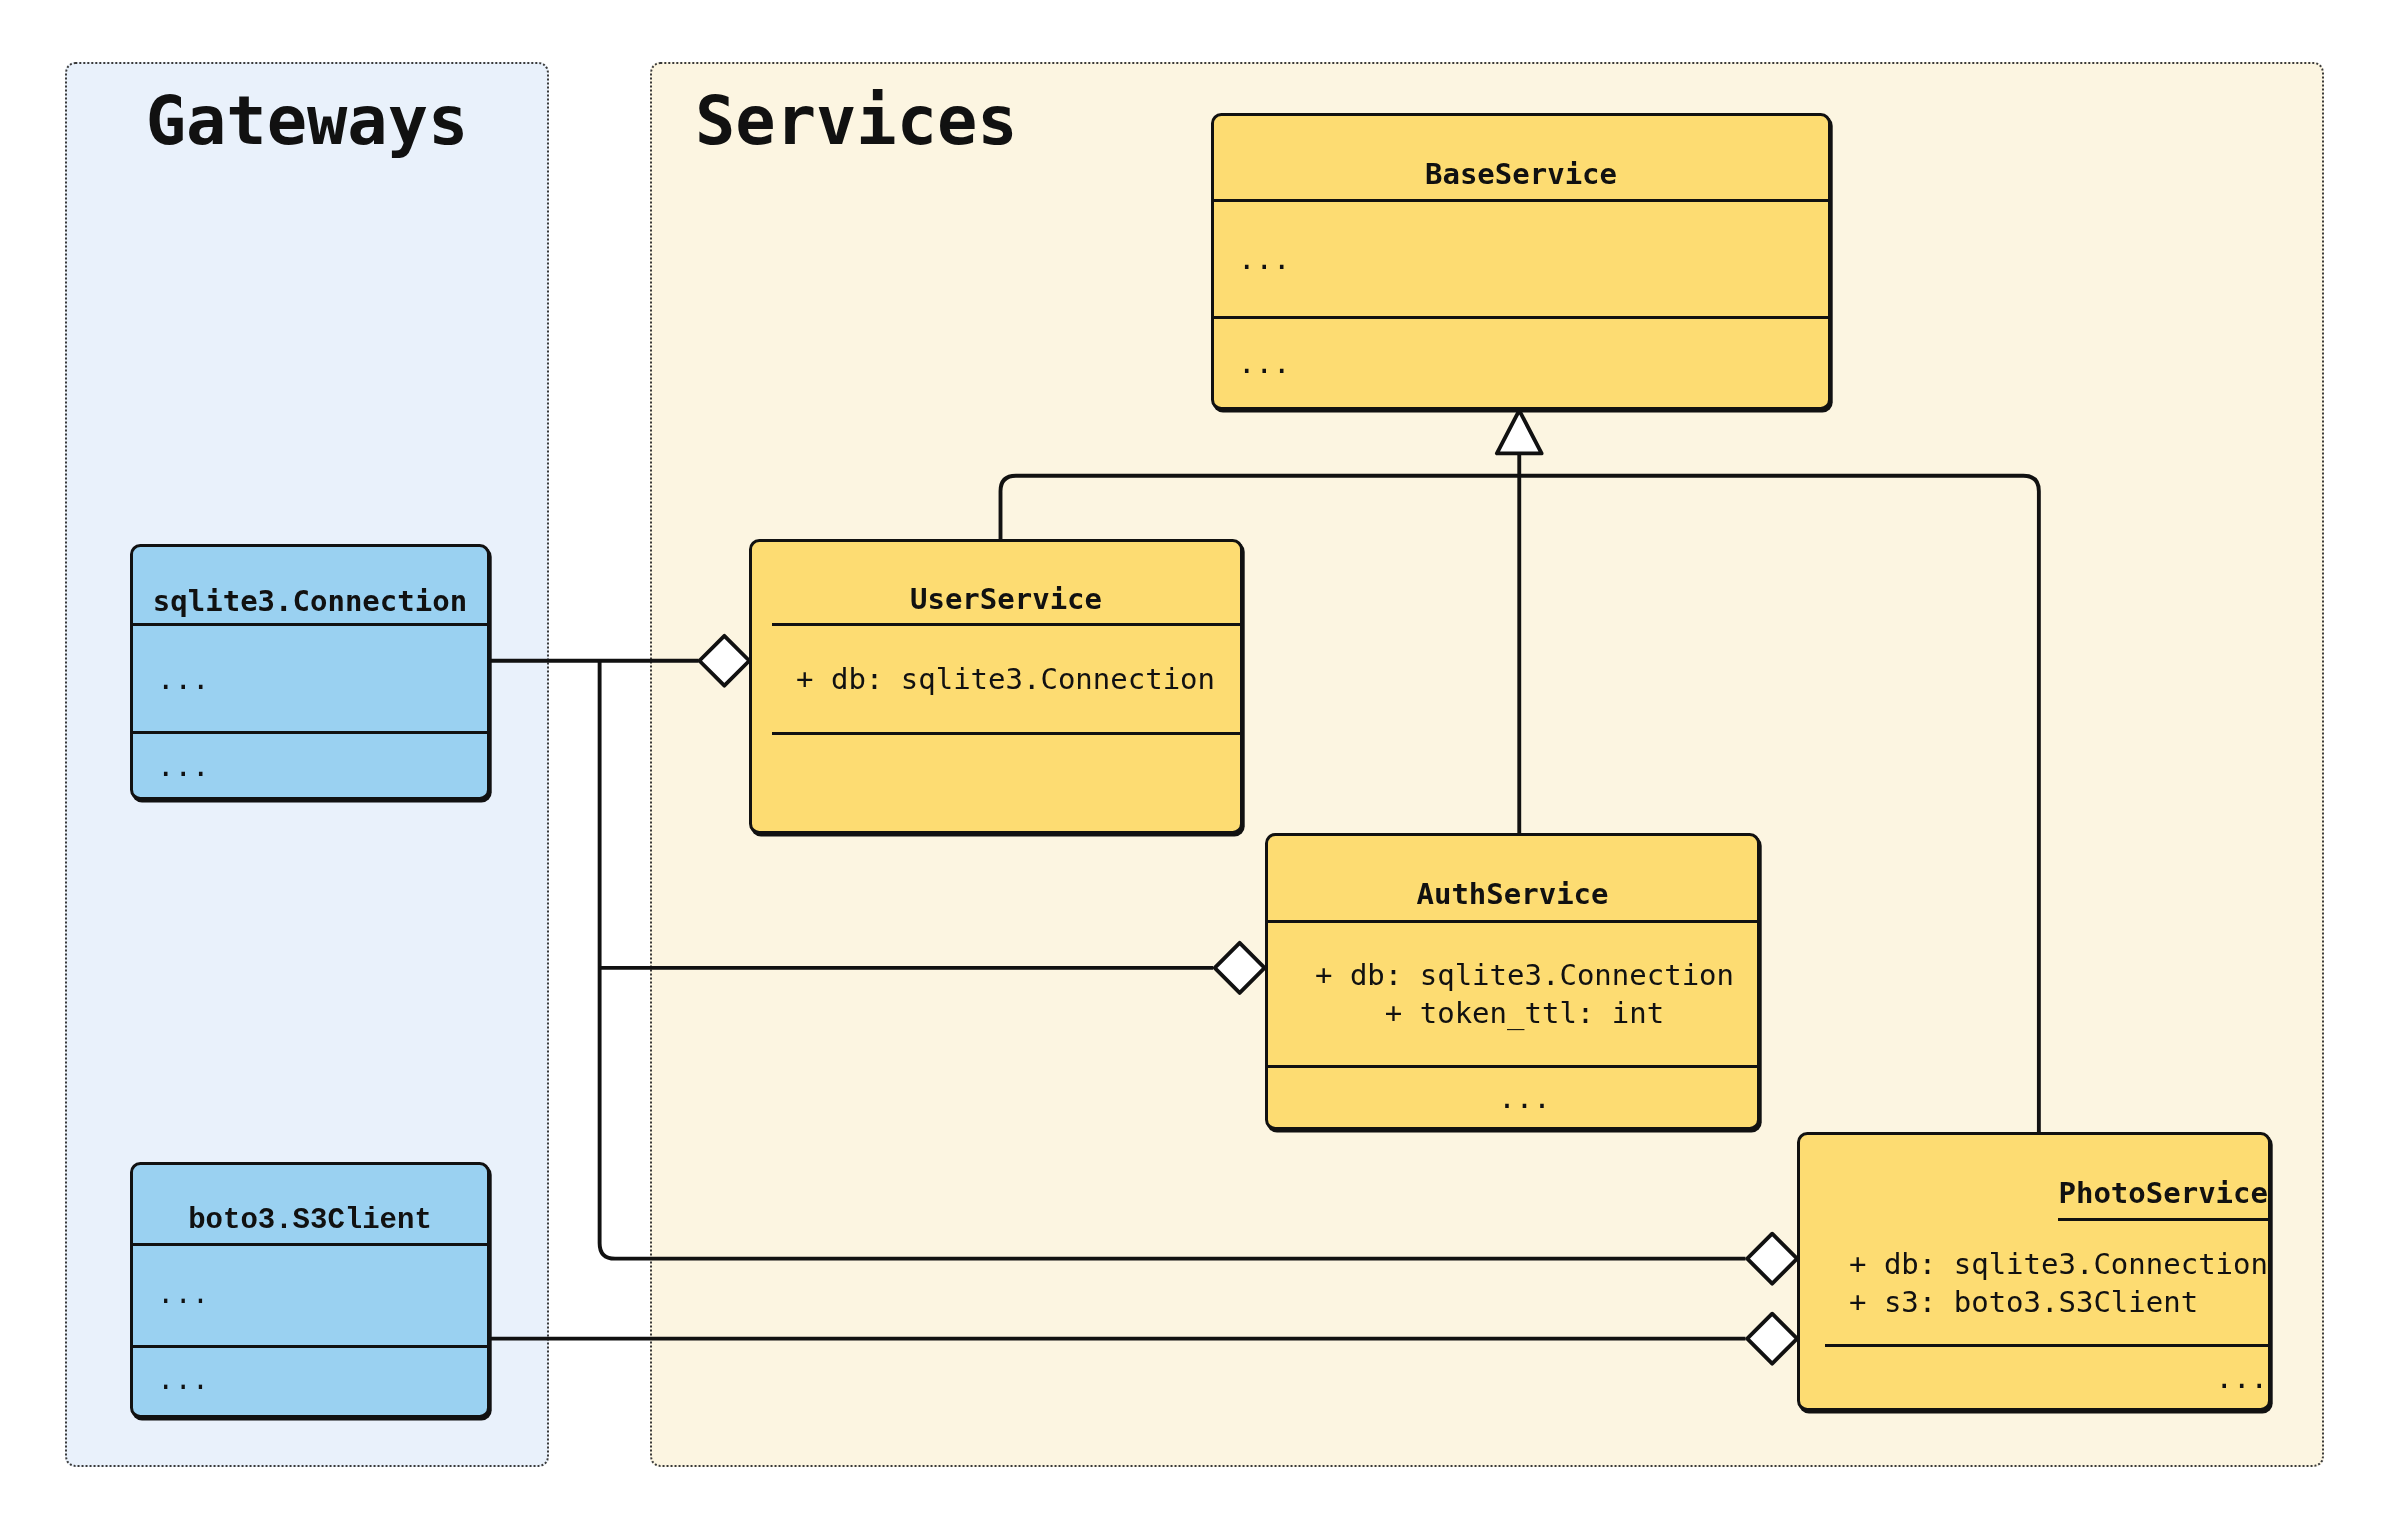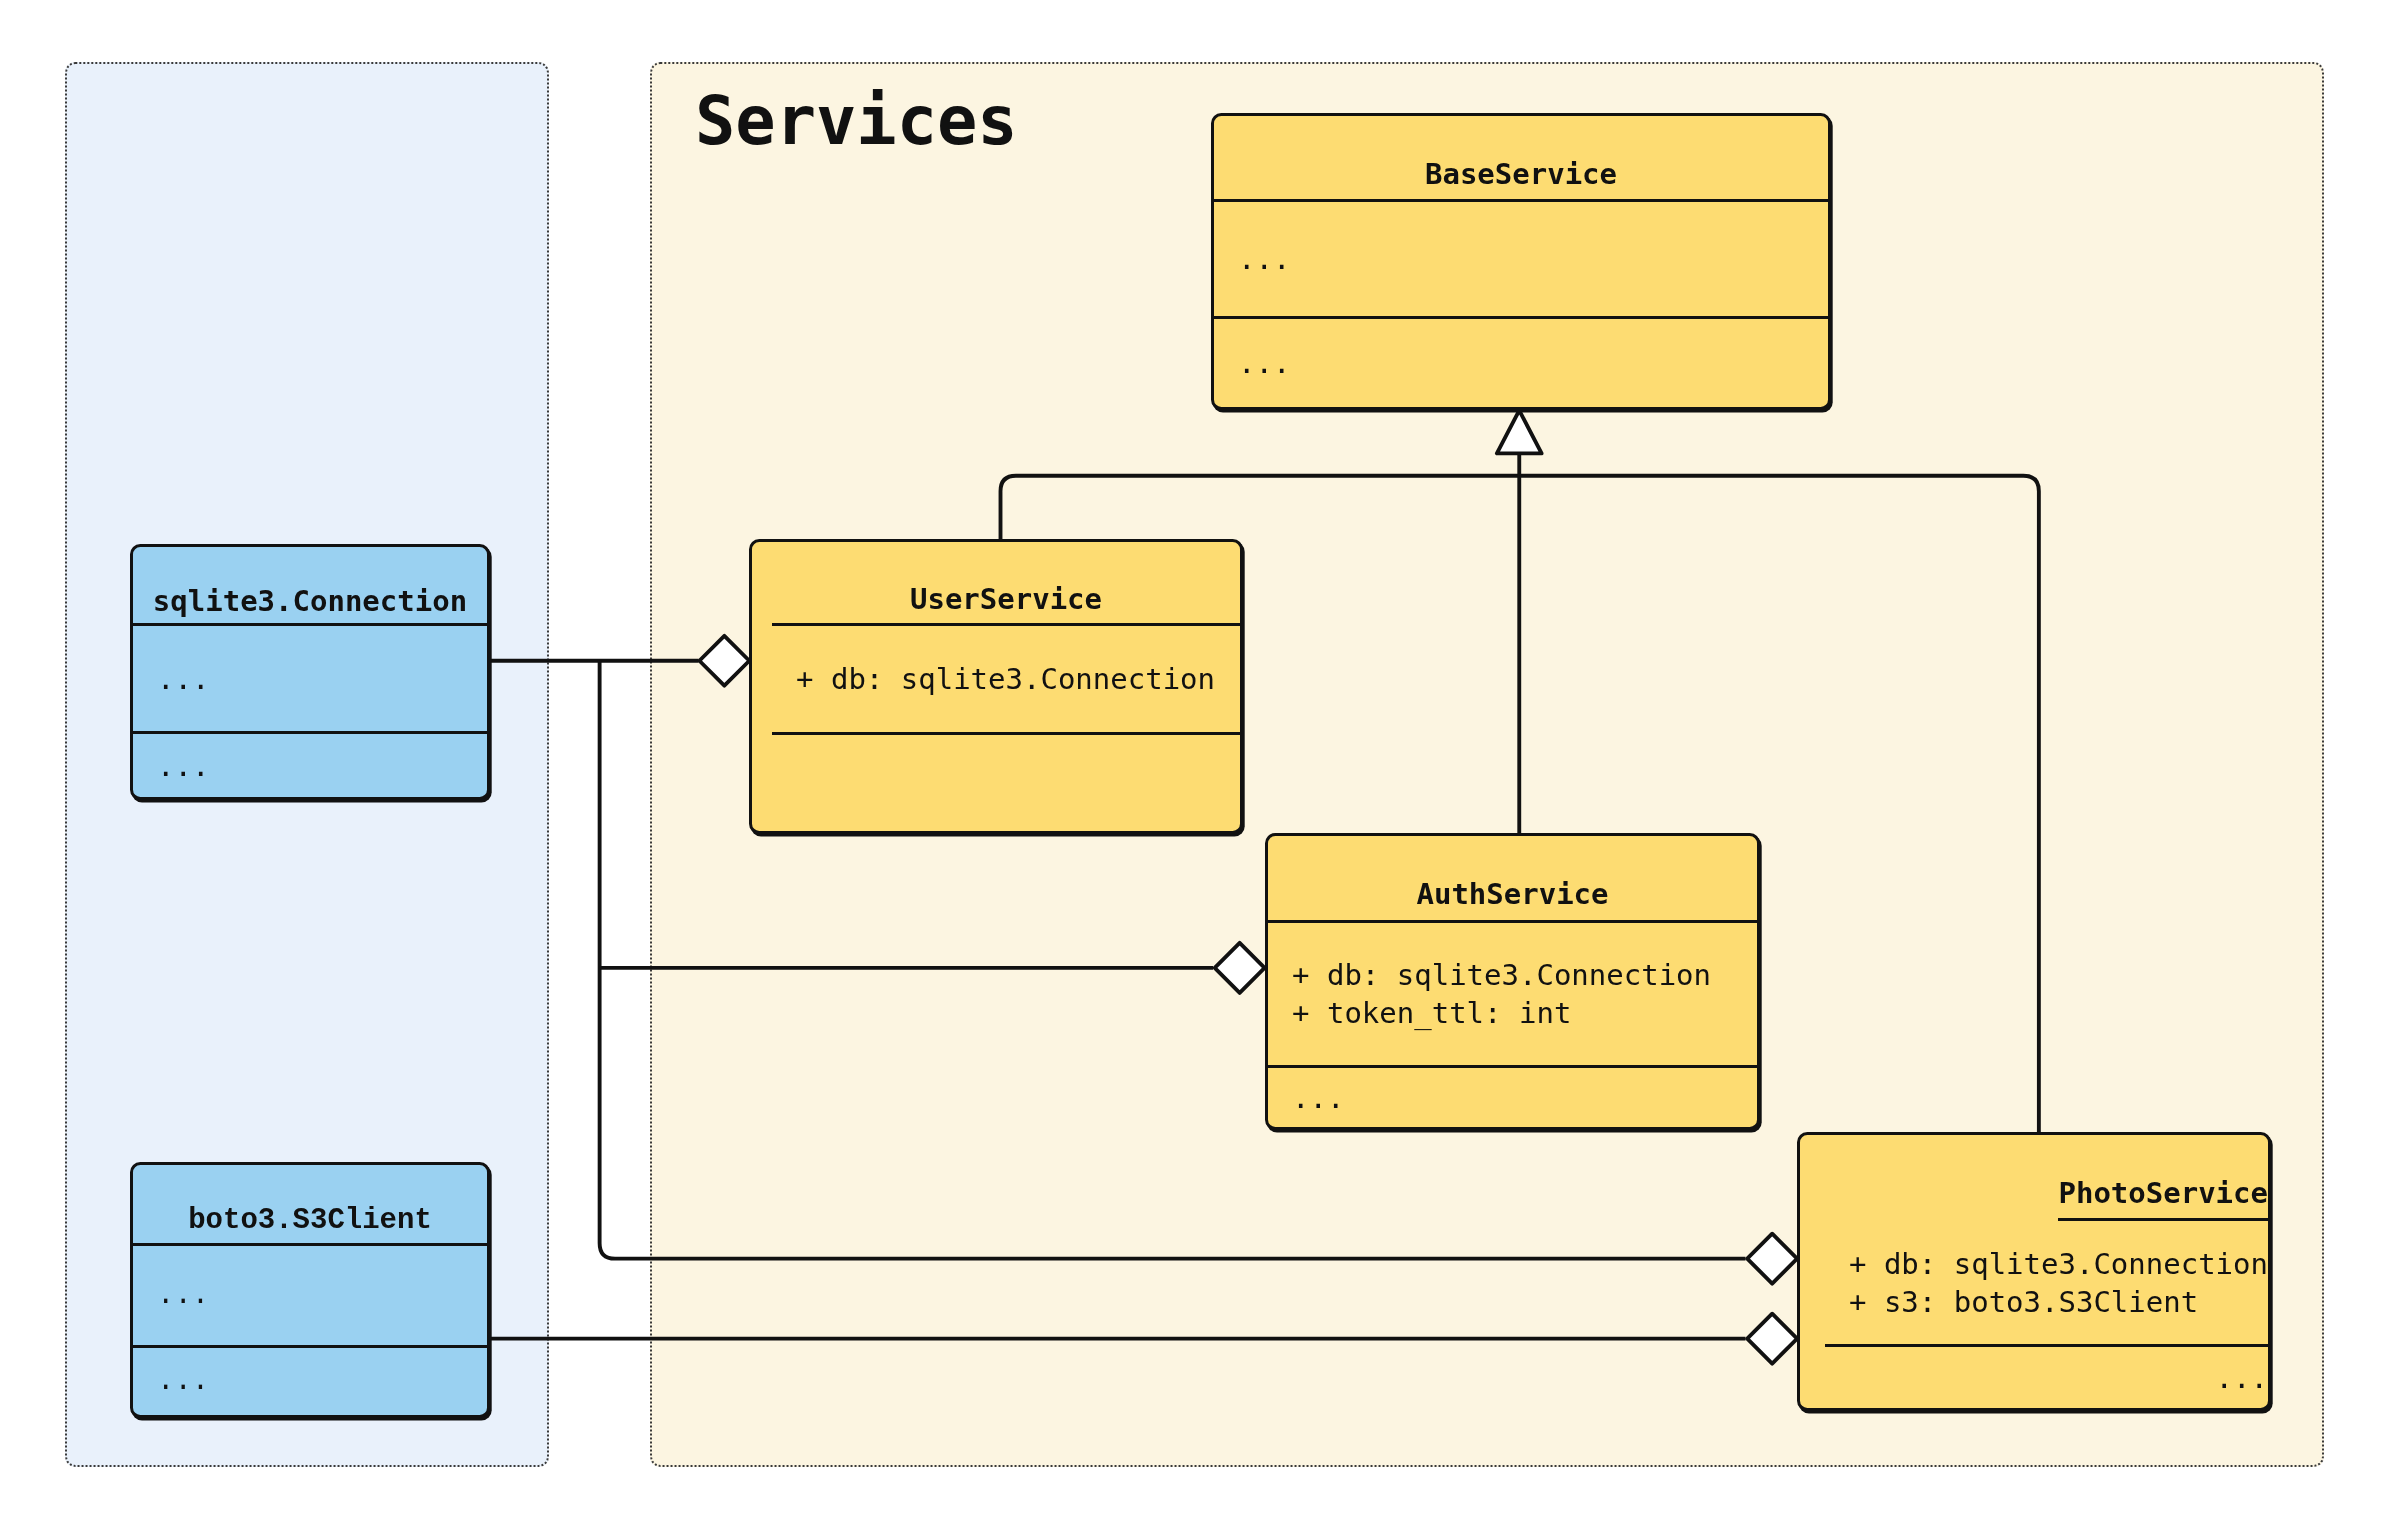--- a/index.html
+++ b/index.html
@@ -97,20 +97,21 @@
   .uml-line { white-space: pre; }
 </style>
 </head>
 <body>
 
 <div id="canvas">
 
   <div class="panel blue" style="left:65px; top:62px; width:484px; height:1405px;"></div>
   <div class="panel cream" style="left:650px; top:62px; width:1674px; height:1405px;"></div>
 
+  <div class="panel-title" style="left:65px; top:82px; width:484px; text-align:center;">Gateways</div>
   <div class="panel-title" style="left:695px; top:82px;">Services</div>
 
   <svg id="edge-layer" viewBox="0 0 2777 1783">
 
     <path d="M 1163 630 V 571 Q 1163 553 1181 553 H 2352 Q 2370 553 2370 571 V 1318"></path>
 
     <path d="M 1766 526 V 970"></path>
 
     <polygon points="1766,477 1740,527 1792,527"></polygon>
 
@@ -159,21 +160,21 @@
   </div>
 
   <div class="uml-class yellow" style="left:749px; top:539px; width:494px; height:295px;padding-left:20px;">
     <div class="uml-title" style="height:52px;">UserService</div>
     <div class="uml-attrs" style="height:109px;">
       <div class="uml-line">+ db: sqlite3.Connection</div>
     </div>
     <div class="uml-methods"></div>
   </div>
 
-  <div class="uml-class yellow" style="left:1265px; top:833px; width:495px; height:297px;">
+  <div class="uml-class yellow" style="left:1265px; top:833px; width:495px; height:297px;text-align:center;">
     <div class="uml-title" style="height:55px;">AuthService</div>
     <div class="uml-attrs" style="height:145px;">
       <div class="uml-line">+ db: sqlite3.Connection</div>
       <div class="uml-line">+ token_ttl: int</div>
     </div>
     <div class="uml-methods">
       <div class="uml-line">...</div>
     </div>
   </div>
 

